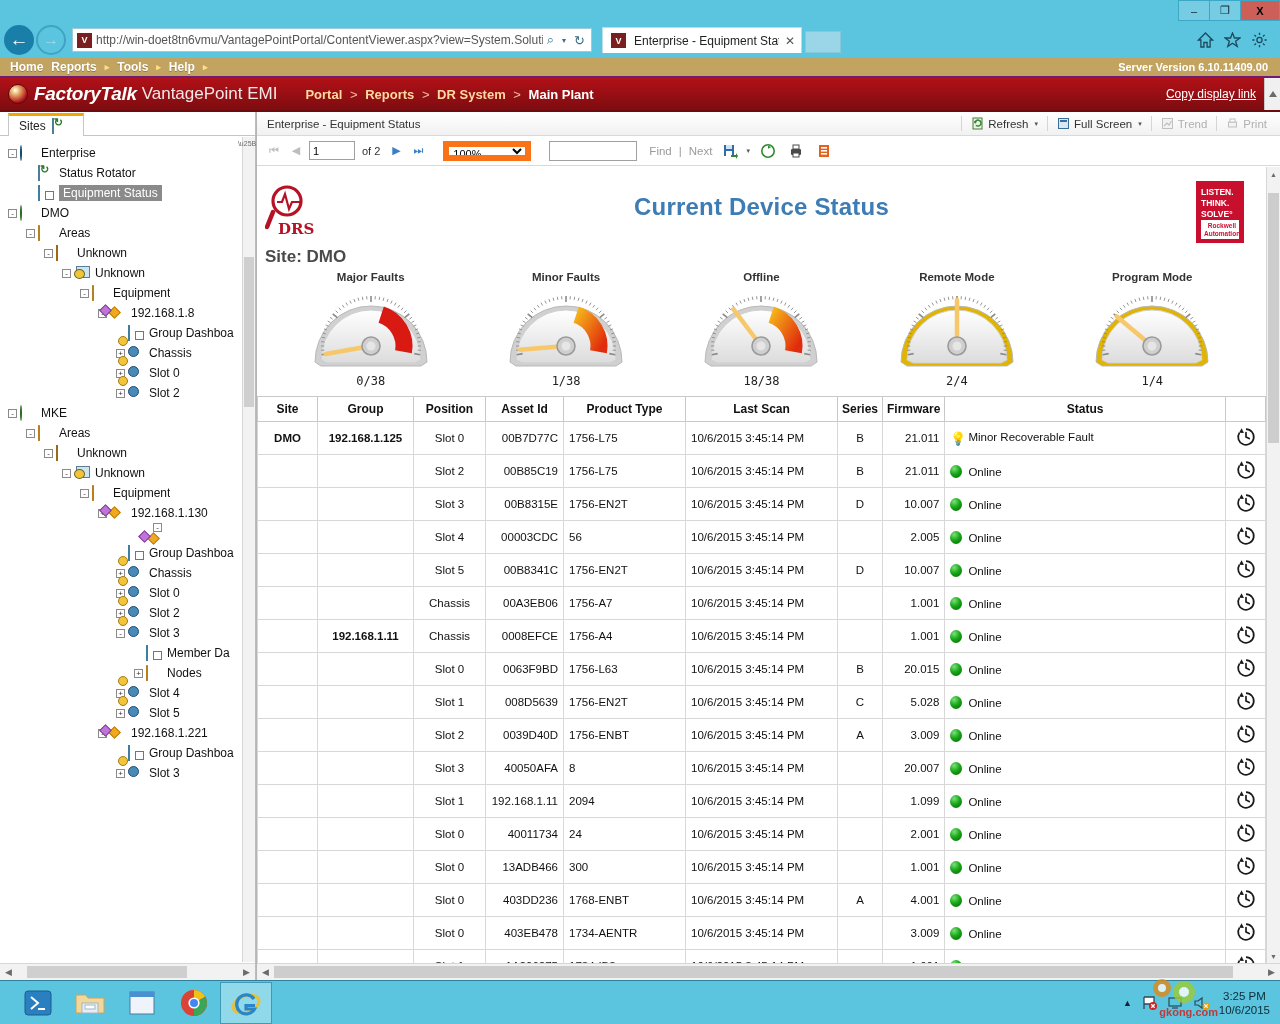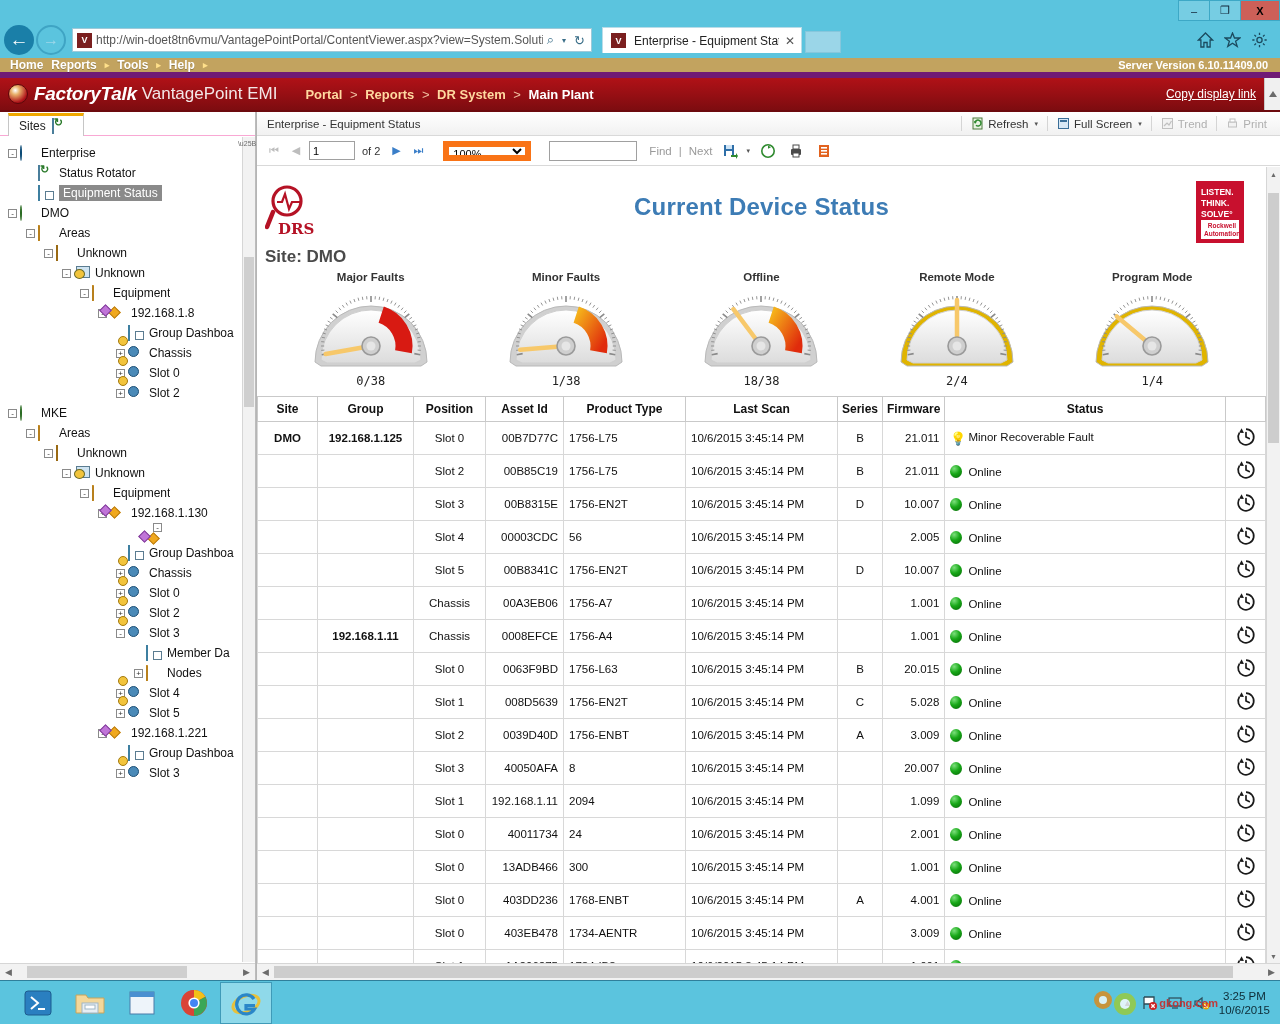--- a/index.html
+++ b/index.html
@@ -58,21 +58,21 @@
   .nav-icons { margin-left:auto; display:flex; gap:10px; align-items:center; padding-right:4px; }
   .nav-icons svg { cursor:pointer; }
 
   
   #app { position:absolute; left:0; top:58px; right:0; bottom:44px; background:#fff; }
 
   
   .appmenu {
     height:20px; background:#c2a35f; display:flex; align-items:center;
     padding-left:10px; color:#fff; font-weight:bold; font-size:12px;
-    border-bottom:6px solid #701a75; position:relative;
+    border-bottom:2px solid #701a75; position:relative;
   }
   .appmenu .mi { margin-right:8px; cursor:pointer; text-shadow:0 1px 0 rgba(0,0,0,.25); }
   .appmenu .arr { color:#ffe08a; font-size:9px; margin-right:8px; }
   .server-ver { margin-left:auto; padding-right:12px; font-size:11px; }
 
   
   .brandbar {
     height:34px; position:relative; display:flex; align-items:center;
     background:linear-gradient(180deg,#b01117 0%,#9a0f14 45%,#7d0c10 100%);
     border-bottom:2px solid #6c0a0e;
@@ -275,21 +275,21 @@
   }
   .tb-item {
     width:52px; height:42px; display:flex; align-items:center; justify-content:center; cursor:pointer;
   }
   .tb-item.active { background:#8fd9ea; border:1px solid #3f9ab8; }
   .tray { margin-left:auto; display:flex; align-items:center; gap:9px; padding-right:10px; }
   .tray-caret { color:#123; font-size:9px; cursor:pointer; }
   .clock { color:#0d2b36; font-size:11.5px; line-height:14px; text-align:center; cursor:pointer; }
   .watermark {
     position:absolute; right:62px; bottom:6px; pointer-events:none;
-    opacity:.9; display:flex; flex-direction:row; align-items:center;
+    opacity:.9; display:flex; flex-direction:column; align-items:flex-end;
   }
   .wm-text { color:#c92b2b; font-size:11px; font-weight:bold; }
 </style>
 </head>
 <body>
 
 <div id="ie-window">
 
   <div class="titlebar">
     <div class="win-buttons">

